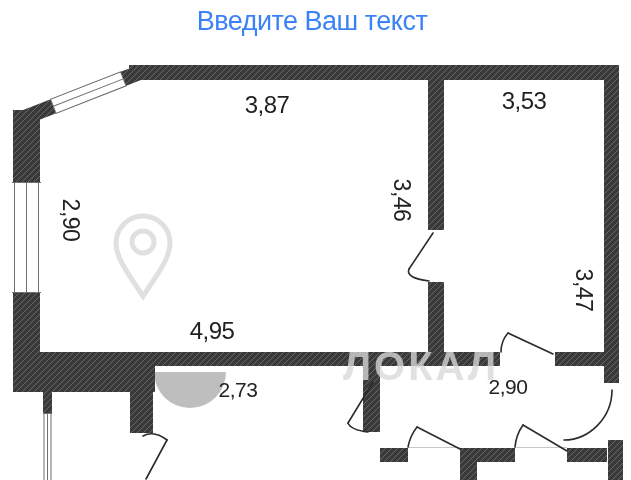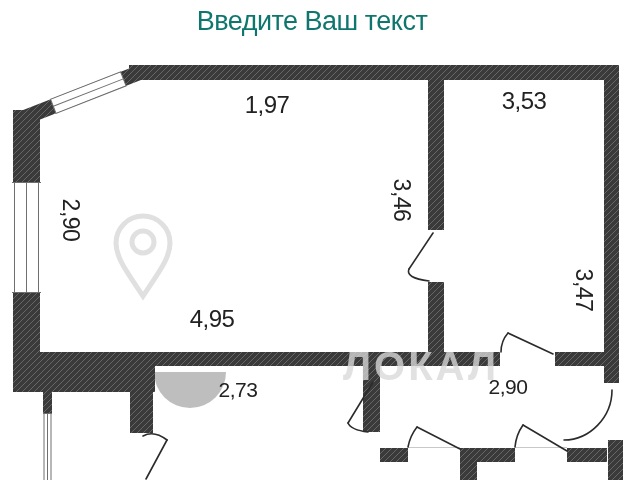--- a/index.html
+++ b/index.html
@@ -21,21 +21,21 @@
     transform:translate(-50%,-50%);
   }
   .lbl.small{font-size:21px;}
   .lbl.vert{transform:translate(-50%,-50%) rotate(90deg);font-size:23px;}
   #plan-title{
     position:absolute;
     z-index:4;
     left:312px;top:6px;
     transform:translateX(-50%);
     font-size:27px;
-    color:#0f766e;
+    color:#3b82f6;
     letter-spacing:-0.5px;
     white-space:nowrap;
   }
   #watermark-text{
     position:absolute;
     z-index:3;
     left:343px;top:344px;
     font-size:40px;
     font-weight:bold;
     letter-spacing:3px;
@@ -167,22 +167,22 @@
       <path d="M143,296 C127,272 116,258 116,243 A27,27 0 1 1 170,243 C170,258 159,272 143,296 Z"></path>
       <circle cx="143" cy="242" r="11"></circle>
     </g>
     <path d="M154,372 A36,36 0 0 0 226,372 Z" fill="rgba(70,70,70,0.35)"></path>
   </svg>
 
   <div id="plan-title">Введите Ваш текст</div>
 
   <div id="watermark-text">ЛОКАЛ</div>
 
-  <div class="lbl" style="left:267px;top:105px;">1,97</div>
+  <div class="lbl" style="left:267px;top:105px;">3,87</div>
   <div class="lbl" style="left:524px;top:101px;">3,53</div>
   <div class="lbl vert" style="left:70px;top:220px;">2,90</div>
   <div class="lbl vert" style="left:401px;top:200px;">3,46</div>
   <div class="lbl vert" style="left:583px;top:290px;">3,47</div>
-  <div class="lbl" style="left:212px;top:319px;">4,95</div>
+  <div class="lbl" style="left:212px;top:331px;">4,95</div>
   <div class="lbl small" style="left:238px;top:390px;">2,73</div>
   <div class="lbl small" style="left:508px;top:387px;">2,90</div>
 
 </div>
 
 </body></html>

